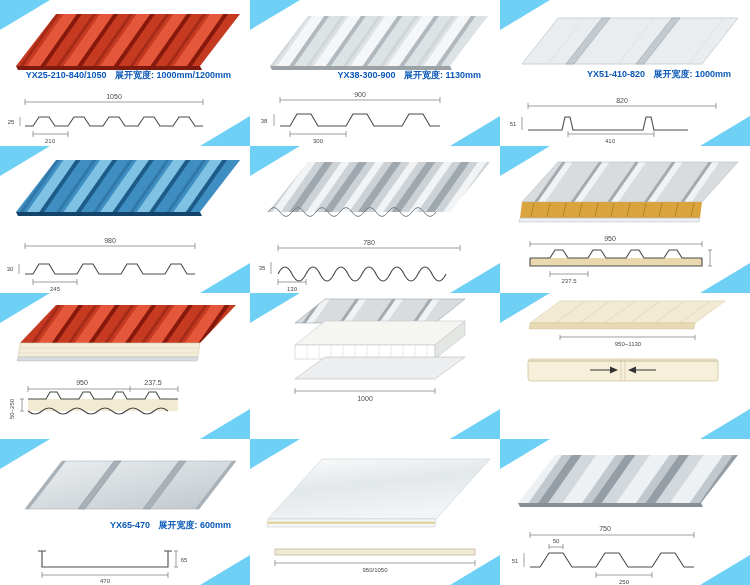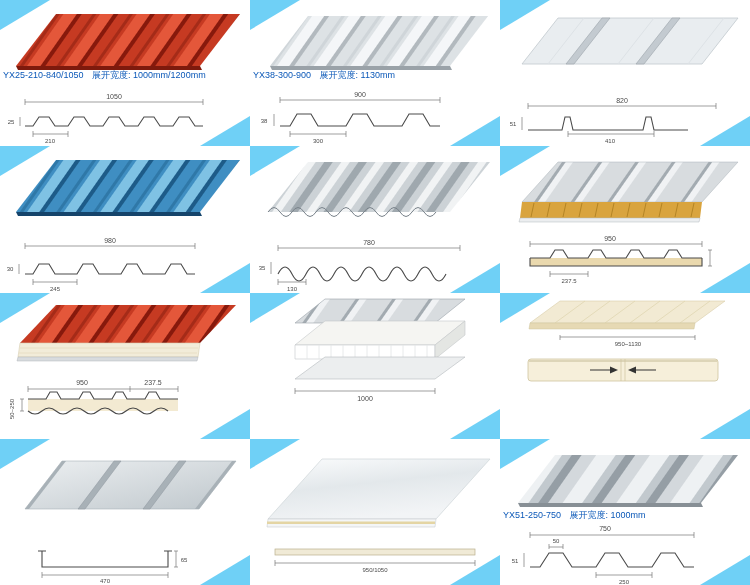--- a/index.html
+++ b/index.html
@@ -4,22 +4,22 @@
 <style>
   * { margin:0; padding:0; box-sizing:border-box; }
   html,body { width:750px; height:585px; background:#ffffff; font-family:"Liberation Sans",sans-serif; }
   .sheet { position:relative; width:750px; height:585px; display:grid;
            grid-template-columns:repeat(3,250px); grid-template-rows:repeat(4,146.25px); background:#fff; }
   .cell { position:relative; overflow:hidden; background:#fff; }
   .tri { position:absolute; width:0; height:0; z-index:3; }
   .tri.tl { top:0; left:0; border-top:30px solid #6fd0f6; border-right:50px solid transparent; }
   .tri.br { bottom:0; right:0; border-bottom:30px solid #6fd0f6; border-left:50px solid transparent; }
   svg.art { position:absolute; left:0; top:0; width:250px; height:146px; z-index:1; }
-  .label { position:absolute; left:0; right:8px; z-index:2; text-align:left;
-           font-size:9px; font-weight:normal; color:#0b58b8; letter-spacing:0; white-space:nowrap; }
+  .label { position:absolute; left:0; right:16px; z-index:2; text-align:right;
+           font-size:9px; font-weight:bold; color:#0b58b8; letter-spacing:0; white-space:nowrap; }
   .label span { margin:0 3px; }
   text.dim { font-size:7px; fill:#4a4a4a; font-family:"Liberation Sans",sans-serif; }
   text.dim.sm { font-size:6px; }
   .pf { stroke:#4a4a4a; stroke-width:1.1; fill:none; }
   .dl { stroke:#777; stroke-width:0.7; fill:none; }
 </style>
 </head>
 <body>
 
 <svg width="0" height="0" style="position:absolute" aria-hidden="true">
@@ -133,20 +133,24 @@
       <g>
         <path class="dl" d="M28,103 v6 M216,103 v6 M28,106 h188"></path>
         <text class="dim" x="122" y="103" text-anchor="middle">820</text>
         <path class="pf" d="M28,130 h34 l3,-13 h5 l3,13 h70 l3,-13 h5 l3,13 h34"></path>
         <path class="dl" d="M68,131 v6 M154,131 v6 M68,134 h86"></path>
         <text class="dim sm" x="110" y="143" text-anchor="middle">410</text>
         <path class="dl" d="M22,117 v13"></path>
         <text class="dim sm" x="13" y="126" text-anchor="middle">51</text>
       </g>
     </svg>
+    <div class="label" style="top:68px">
+      <span>YX51-410-820</span>
+      <span>展开宽度: 1000mm</span>
+    </div>
   </div>
 
   <div class="cell">
     <div class="tri tl"></div>
     <div class="tri br"></div>
     <svg class="art" viewBox="0 0 250 146">
       <g>
         <polygon points="16,66 56,14 240,14 200,66" fill="url(#pBlue)"></polygon>
         <polygon points="16,66 200,66 202,70 18,70" fill="#15446b"></polygon>
       </g>
@@ -287,20 +291,24 @@
         <polygon points="195,70 232,22 236,22 199,70" fill="#a8b1b7"></polygon>
       </g>
       <g>
         <path class="pf" d="M38,112 h8 M42,112 v16 h126 v-16 M164,112 h8"></path>
         <path class="dl" d="M42,133 v6 M168,133 v6 M42,136 h126"></path>
         <text class="dim sm" x="105" y="144" text-anchor="middle">470</text>
         <path class="dl" d="M174,112 h4 M174,128 h4 M176,112 v16"></path>
         <text class="dim sm" x="184" y="123" text-anchor="middle">65</text>
       </g>
     </svg>
+    <div class="label" style="top:80px">
+      <span>YX65-470</span>
+      <span>展开宽度: 600mm</span>
+    </div>
   </div>
 
   <div class="cell">
     <div class="tri tl"></div>
     <div class="tri br"></div>
     <svg class="art" viewBox="0 0 250 146">
       <g>
         <polygon points="18,80 72,20 240,20 186,80" fill="url(#gShine)" stroke="#cfd5d9" stroke-width="0.7"></polygon>
         <polygon points="18,80 186,80 185,88 17,88" fill="#f4f6f7" stroke="#c9ced2" stroke-width="0.6"></polygon>
         <rect x="17" y="82.5" width="168" height="2.5" fill="#e4d5a4"></rect>
@@ -326,19 +334,15 @@
         <text class="dim" x="105" y="92" text-anchor="middle">750</text>
         <path class="dl" d="M49,105 v5 M63,105 v5 M49,108 h14"></path>
         <text class="dim sm" x="56" y="104" text-anchor="middle">50</text>
         <path class="pf" d="M30,128 h10 l9,-14 h14 l9,14 h24 l9,-14 h14 l9,14 h24 l9,-14 h14 l9,14 h10"></path>
         <path class="dl" d="M96,133 v6 M152,133 v6 M96,136 h56"></path>
         <text class="dim sm" x="124" y="145" text-anchor="middle">250</text>
         <path class="dl" d="M24,114 v14"></path>
         <text class="dim sm" x="15" y="124" text-anchor="middle">51</text>
       </g>
     </svg>
-    <div class="label" style="top:70px">
-      <span>YX51-250-750</span>
-      <span>展开宽度: 1000mm</span>
-    </div>
   </div>
 
 </div>
 
 </body></html>

